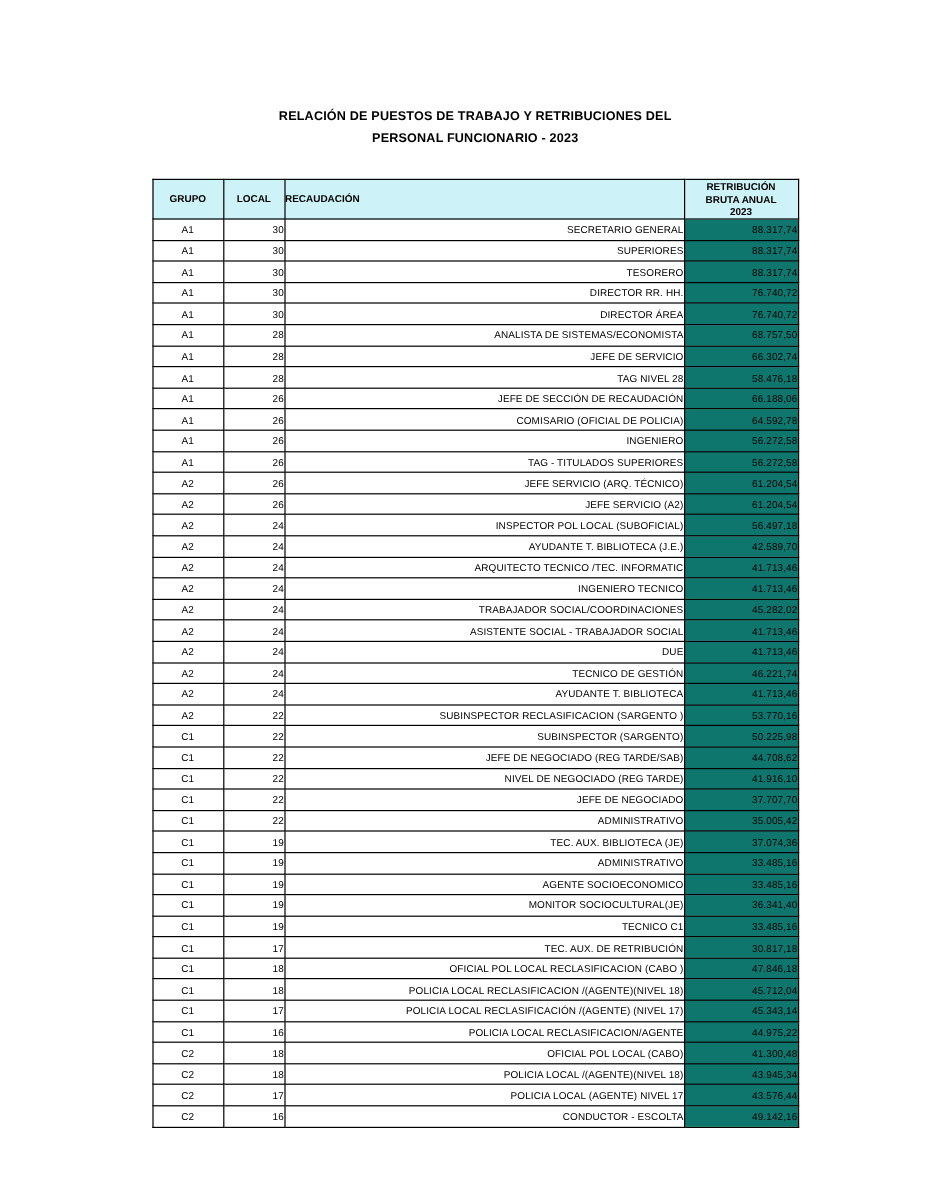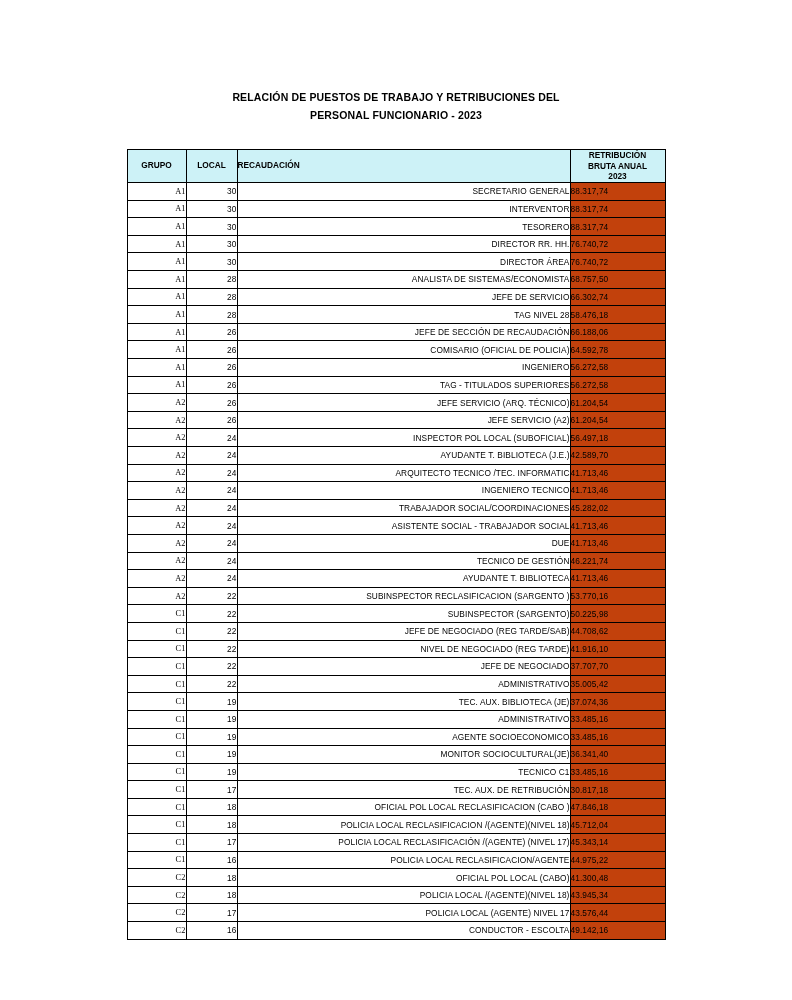--- a/index.html
+++ b/index.html
@@ -62,35 +62,35 @@
   th.col-denom { width: 332px; text-align: left; padding-left: 5px; }
   th.col-retrib { width: 94px; }
   .hdr-retrib-inner {
     display: flex;
     flex-direction: column;
     align-items: center;
     justify-content: center;
     line-height: 1.3;
   }
   td.c-grupo {
-    text-align: right;
-    font-family: Liberation Serif, serif;
+    text-align: center;
   }
   td.c-nivel {
     text-align: right;
   }
   td.c-denom {
     text-align: right;
     padding-left: 4px;
     white-space: nowrap;
     overflow: hidden;
   }
   td.c-retrib {
+    text-align: right;
     padding-right: 4px;
-    background: #c2410c;
+    background: #0f766e;
   }
   tbody tr td {
     letter-spacing: 0.1px;
   }
 </style>
 </head>
 <body>
 
 <div class="page">
 
@@ -117,21 +117,21 @@
     <tbody id="table-body">
         <tr>
           <td class="c-grupo">A1</td>
           <td class="c-nivel">30</td>
           <td class="c-denom">SECRETARIO GENERAL</td>
           <td class="c-retrib">88.317,74</td>
         </tr>
         <tr>
           <td class="c-grupo">A1</td>
           <td class="c-nivel">30</td>
-          <td class="c-denom">INTERVENTOR</td>
+          <td class="c-denom">SUPERIORES</td>
           <td class="c-retrib">88.317,74</td>
         </tr>
         <tr>
           <td class="c-grupo">A1</td>
           <td class="c-nivel">30</td>
           <td class="c-denom">TESORERO</td>
           <td class="c-retrib">88.317,74</td>
         </tr>
         <tr>
           <td class="c-grupo">A1</td>

